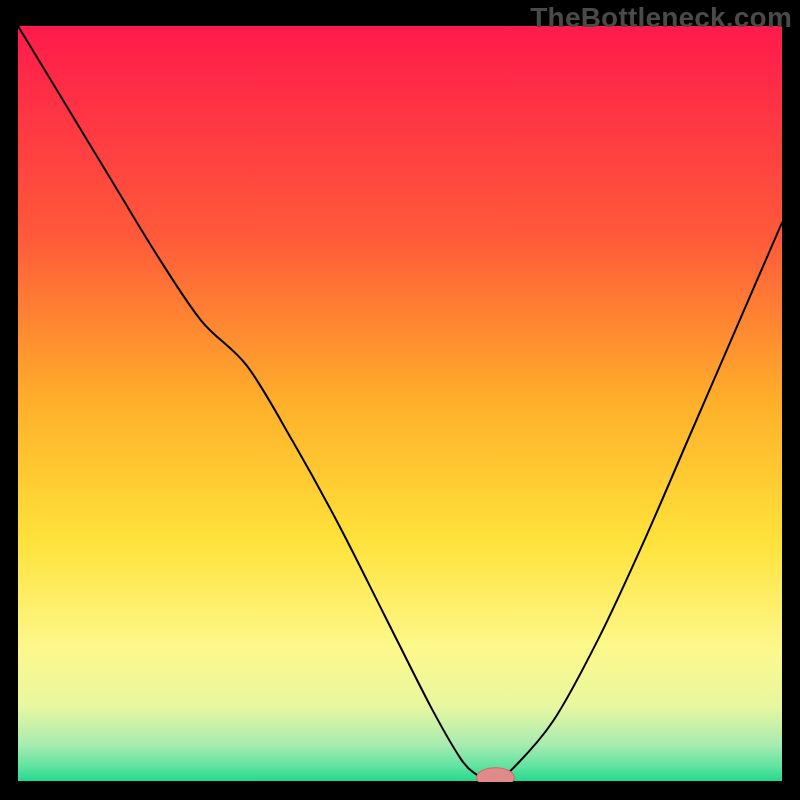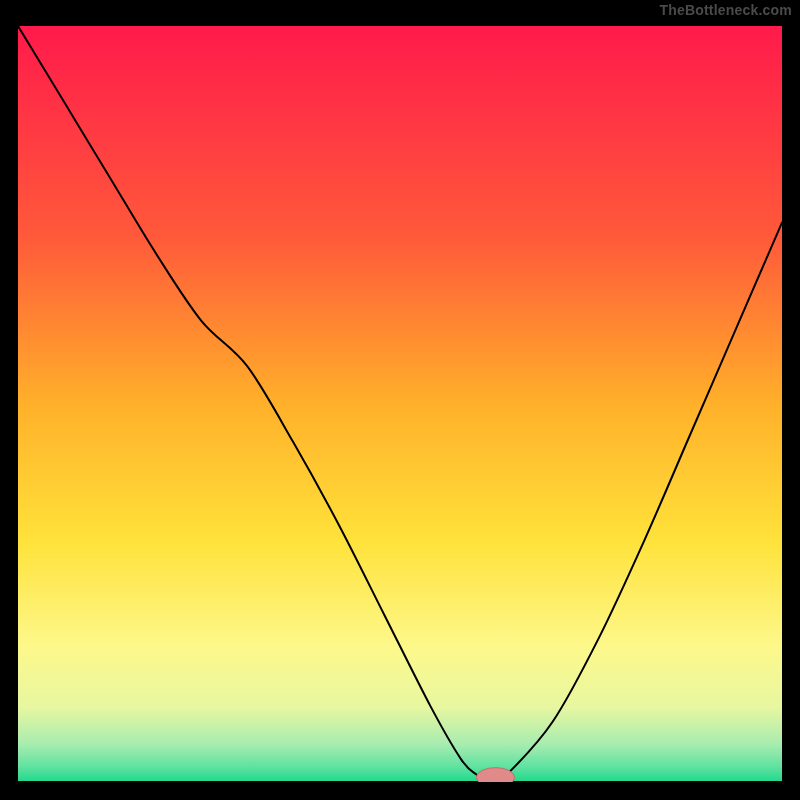--- a/index.html
+++ b/index.html
@@ -14,21 +14,21 @@
   .frame {
     position: relative;
     width: 800px;
     height: 800px;
     background: #000;
   }
   .watermark {
     position: absolute;
     top: 2px;
     right: 8px;
-    font-size: 14px;
+    font-size: 28px;
     font-weight: 600;
     color: #4a4a4a;
     letter-spacing: 0.2px;
     z-index: 10;
     user-select: none;
   }
   .plot-wrap {
     position: absolute;
     left: 18px;
     top: 26px;

